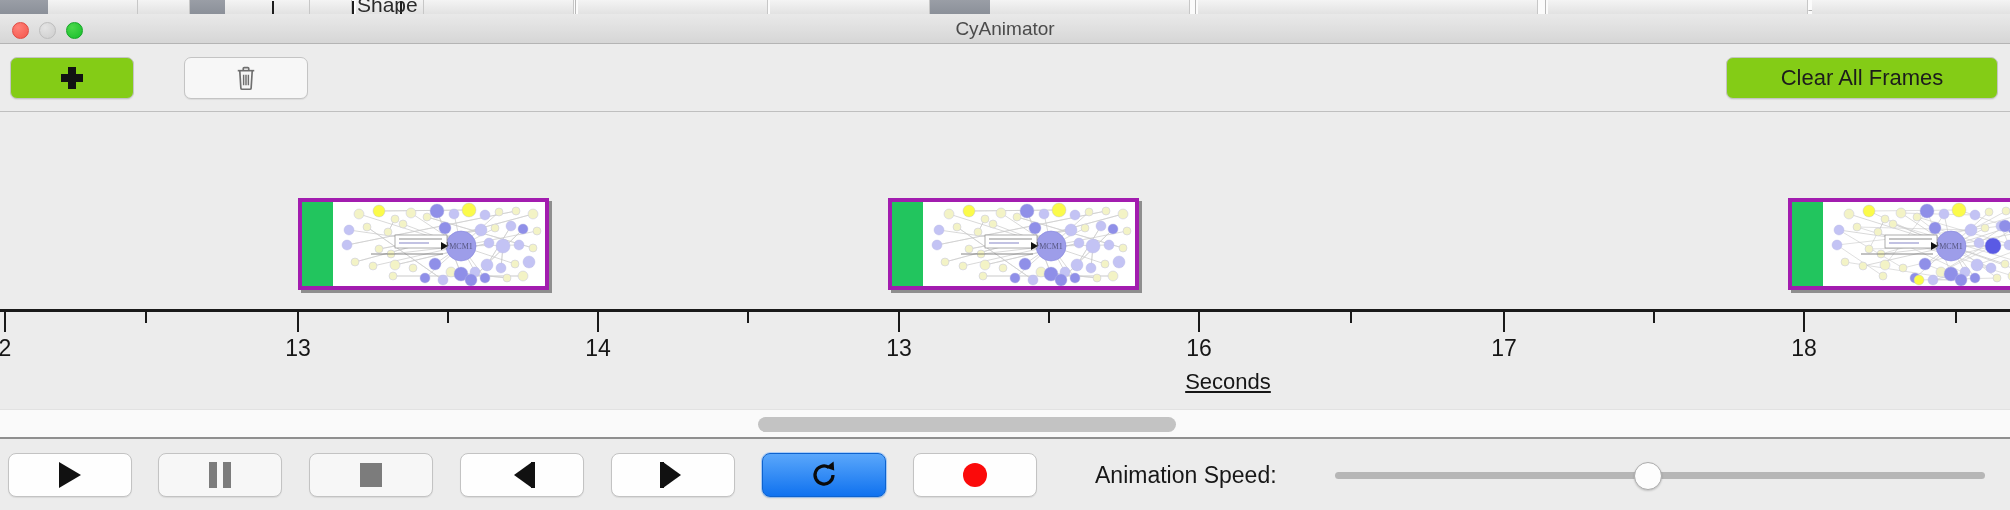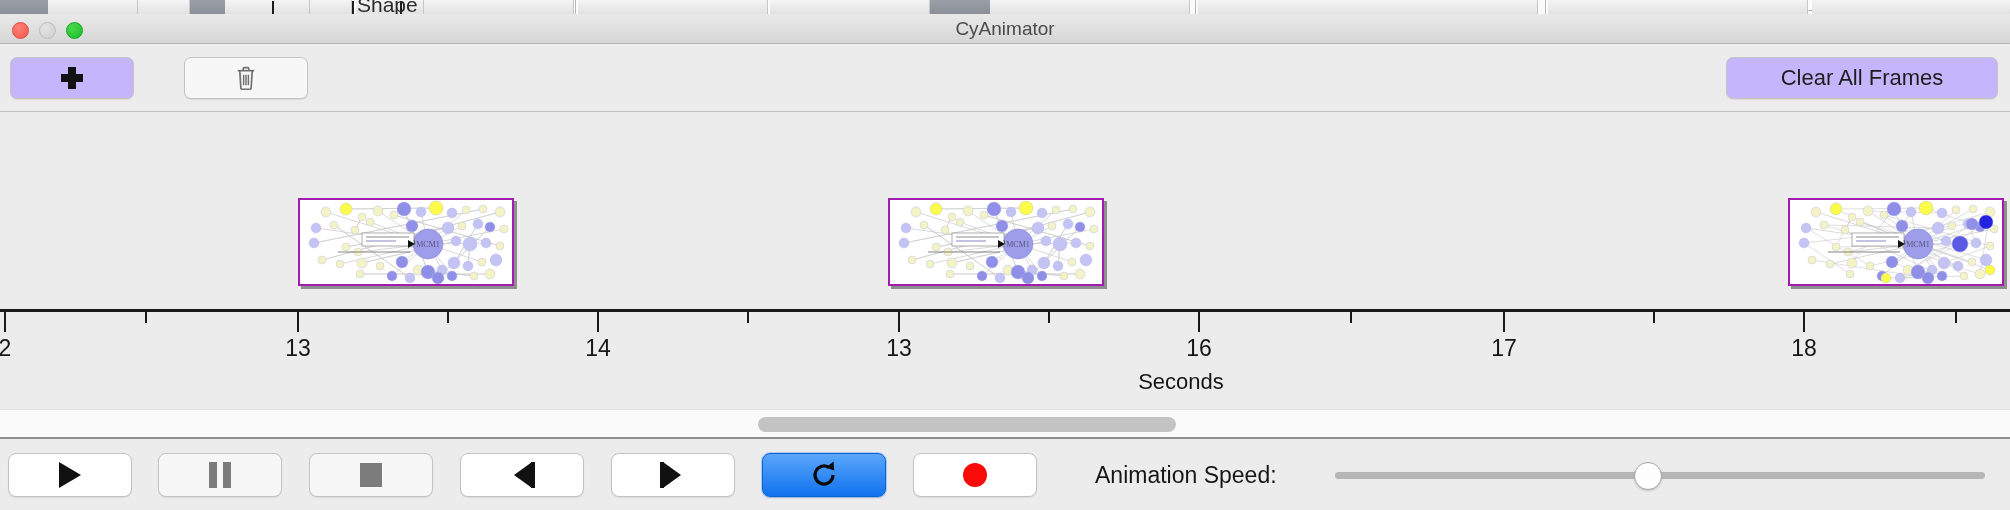--- a/index.html
+++ b/index.html
@@ -102,21 +102,21 @@
   
   .toolbar {
     position: absolute;
     left: 0; top: 45px;
     width: 2010px; height: 67px;
     background: #ececec;
     border-bottom: 1px solid #bfbfbf;
   }
   .btn {
     position: absolute;
-    background: #c4b5fd;
+    background: #84cc16;
     border: 1px solid #c4c4c4;
     border-radius: 7px;
     box-shadow: 0 1px 1px rgba(0,0,0,0.07);
     display: flex;
     align-items: center;
     justify-content: center;
     font-family: "Liberation Sans", sans-serif;
     color: #1c1c1c;
     cursor: default;
     user-select: none;
@@ -156,24 +156,25 @@
   .timeline {
     position: absolute;
     left: 0; top: 113px;
     width: 2010px; height: 296px;
     background: #ececec;
     overflow: hidden;
   }
 
   .frame {
     position: absolute;
-    background: #a21caf;
-    border: 2px solid #a21caf;
+    background: #22c55e;
+    border: 4px solid #a21caf;
     box-shadow: 3px 3px 0 0 #8e8e8e;
     overflow: hidden;
+    padding-left: 31px;
   }
   .frame svg { display: block; }
 
   .ruler {
     position: absolute;
     left: 0; top: 196px;
     width: 2010px; height: 100px;
   }
   .ruler-line {
     position: absolute;
@@ -757,21 +758,21 @@
           <div class="tick major" style="left: 1803px;"></div>
           <div class="tick-label" style="left: 1804px;">18</div>
           <div class="tick minor" style="left: 145px;"></div>
           <div class="tick minor" style="left: 447px;"></div>
           <div class="tick minor" style="left: 747px;"></div>
           <div class="tick minor" style="left: 1048px;"></div>
           <div class="tick minor" style="left: 1350px;"></div>
           <div class="tick minor" style="left: 1653px;"></div>
           <div class="tick minor" style="left: 1955px;"></div>
         </div>
-      <div class="axis-title" id="axis-title" style="left: 1181px;">Seconds</div>
+      <div class="axis-title" id="axis-title" style="left: 1228px; text-decoration: underline;">Seconds</div>
     </div>
   </div>
 
   <div class="hscroll">
     <div class="hscroll-thumb" id="hscroll-thumb" style="left: 758px; width: 418px;"></div>
   </div>
 
   <div class="controls">
     <div id="controls-layer">
         <div class="cbtn" style="left: 8px; width: 124px;">

